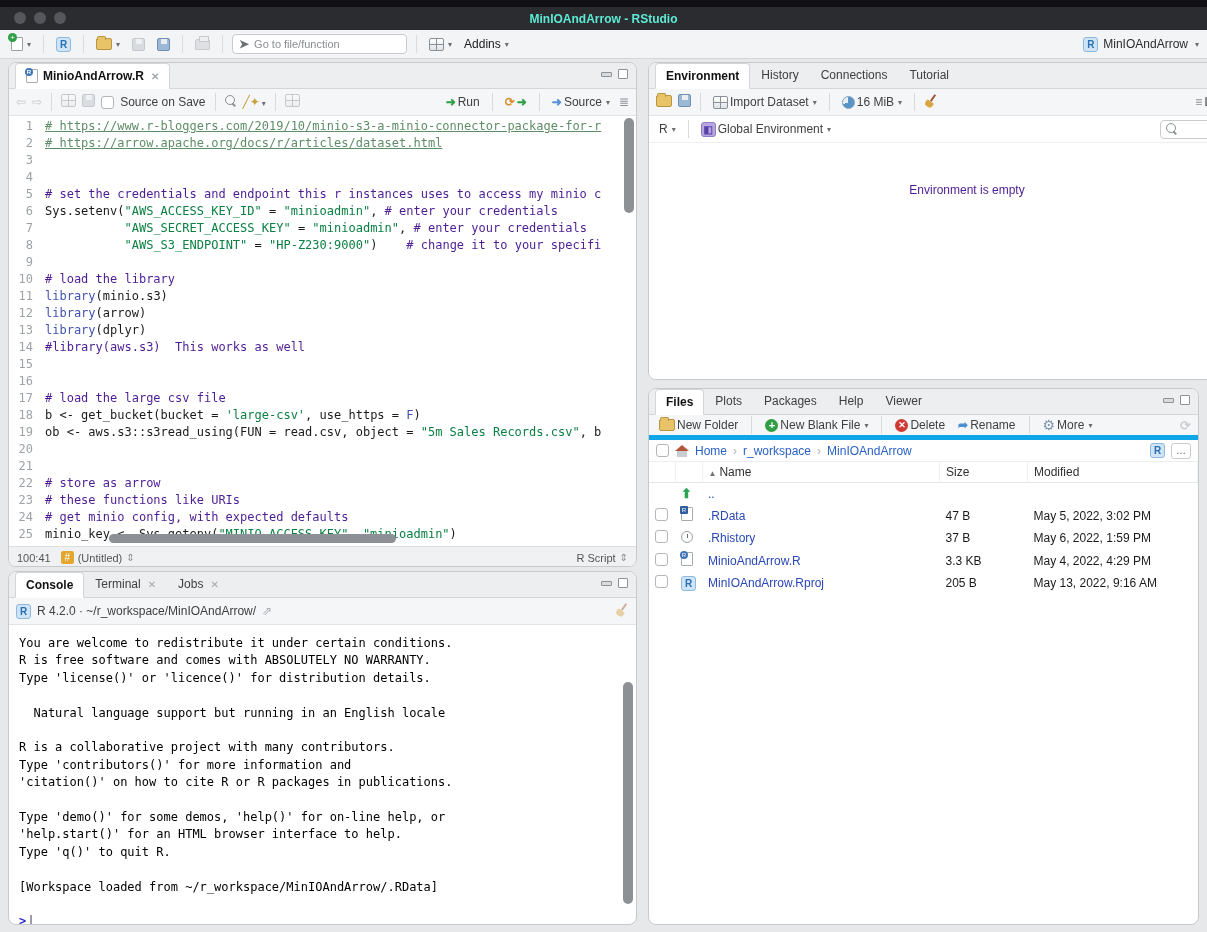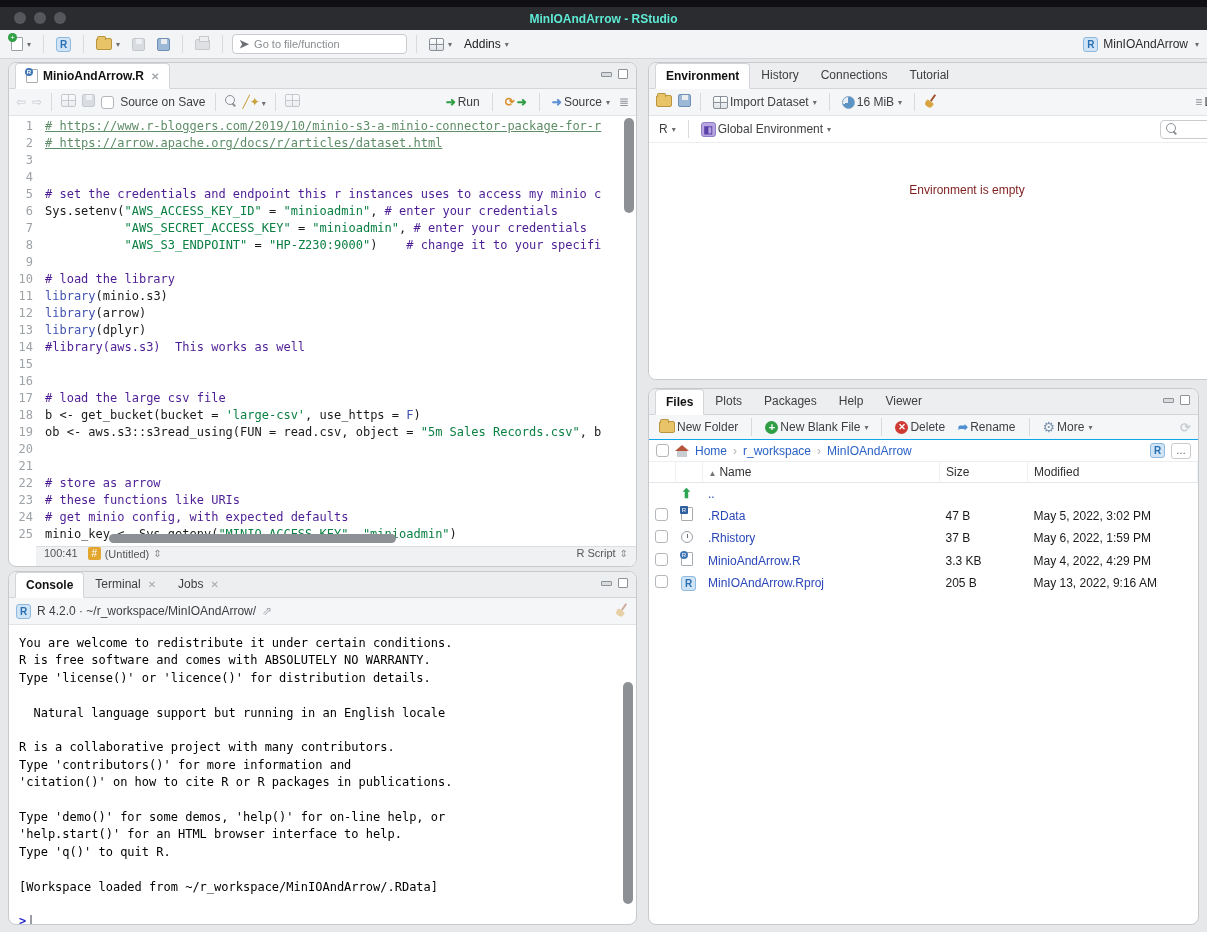--- a/index.html
+++ b/index.html
@@ -83,40 +83,40 @@
   #code-area { position:relative; height:430px; overflow:hidden; background:#fff; font-family:"DejaVu Sans Mono", monospace; font-size:12px; line-height:17px; padding-top:2px; }
   .code-line { display:flex; white-space:pre; }
   .ln { width:36px; text-align:right; padding-right:12px; color:#9da2a7; flex:none; user-select:none; }
   .lc { white-space:pre; }
   .tok-c  { color:#4c1d95; }
   .tok-cl { color:#5e8d67; text-decoration:underline; }
   .tok-s  { color:#0b8043; }
   .tok-k  { color:#4254b0; }
   .hscroll { position:absolute; bottom:3px; left:100px; width:287px; height:9px; background:#8d9094; border-radius:5px; }
   .vscroll-editor { position:absolute; top:2px; right:2px; width:10px; height:95px; background:#8d9094; border-radius:5px; }
-  .editor-status { height:22px; border-top:1px solid #dcdee1; background:#f0f1f3; display:flex; align-items:flex-start; padding:0 8px; gap:10px; font-size:11px; color:#555;margin-left:27px; }
+  .editor-status { height:22px; border-top:1px solid #dcdee1; background:#f0f1f3; display:flex; align-items:center; padding:0 8px; gap:10px; font-size:11px; color:#555; }
   .hash-badge { background:#e3a72f; color:#fff; width:13px; height:13px; border-radius:2px; font-size:10px; line-height:13px; text-align:center; display:inline-block; }
   .updown { color:#8b8e92; font-size:10px; }
 
   
   #console-body { position:relative; height:283px; font-family:"DejaVu Sans Mono", monospace; font-size:12px; line-height:17.4px; padding:10px 18px 0 10px; color:#000; }
   .console-line { white-space:pre; min-height:17.4px; }
   .prompt-line { display:flex; align-items:center; margin-top:17px; }
   .prompt { color:#2828c8; font-weight:bold; white-space:pre; }
   .cursor-bar { width:2px; height:14px; background:#9a9da1; margin-left:4px; display:inline-block; }
   .vscroll-console { position:absolute; top:57px; right:3px; width:10px; height:222px; background:#8d9094; border-radius:5px; }
 
   
   #env-body { height:245px; display:flex; justify-content:center; background:#fff; }
-  #env-empty { margin-top:40px; color:#7f1d1d; font-size:12px; }
+  #env-empty { margin-top:40px; color:#4c1d95; font-size:12px; }
   .search-box { width:118px; height:19px; border:1px solid #c9cbce; border-radius:4px; background:#fff; display:flex; align-items:center; padding:0 5px; gap:4px; }
   .search-box input { border:none; outline:none; width:90px; background:transparent; }
 
   
-  .files-toolbar { height:25px; background:#f5f6f8; border-bottom:1px solid #0ea5e9; display:flex; align-items:center; padding:0 7px; gap:7px; font-size:12px; color:#3e4043; }
+  .files-toolbar { height:25px; background:#f5f6f8; border-bottom:5px solid #0ea5e9; display:flex; align-items:center; padding:0 7px; gap:7px; font-size:12px; color:#3e4043; }
   .breadcrumb-row { height:22px; display:flex; align-items:center; gap:6px; padding:0 7px; border-bottom:1px solid #eceef0; font-size:12px; }
   .crumb { color:#2a62c5; }
   .crumb-sep { color:#b0b3b7; }
   .files-table { width:100%; border-collapse:collapse; font-size:12px; }
   .files-table th { text-align:left; font-weight:normal; color:#2e3033; border-bottom:1px solid #e4e6e9; border-right:1px solid #eef0f2; padding:3px 6px; height:18px; }
   .files-table td { padding:3px 6px; height:17px; }
   .col-check { width:26px; }
   .col-icon { width:26px; }
   .col-size { width:88px; }
   .col-mod { width:170px; }

